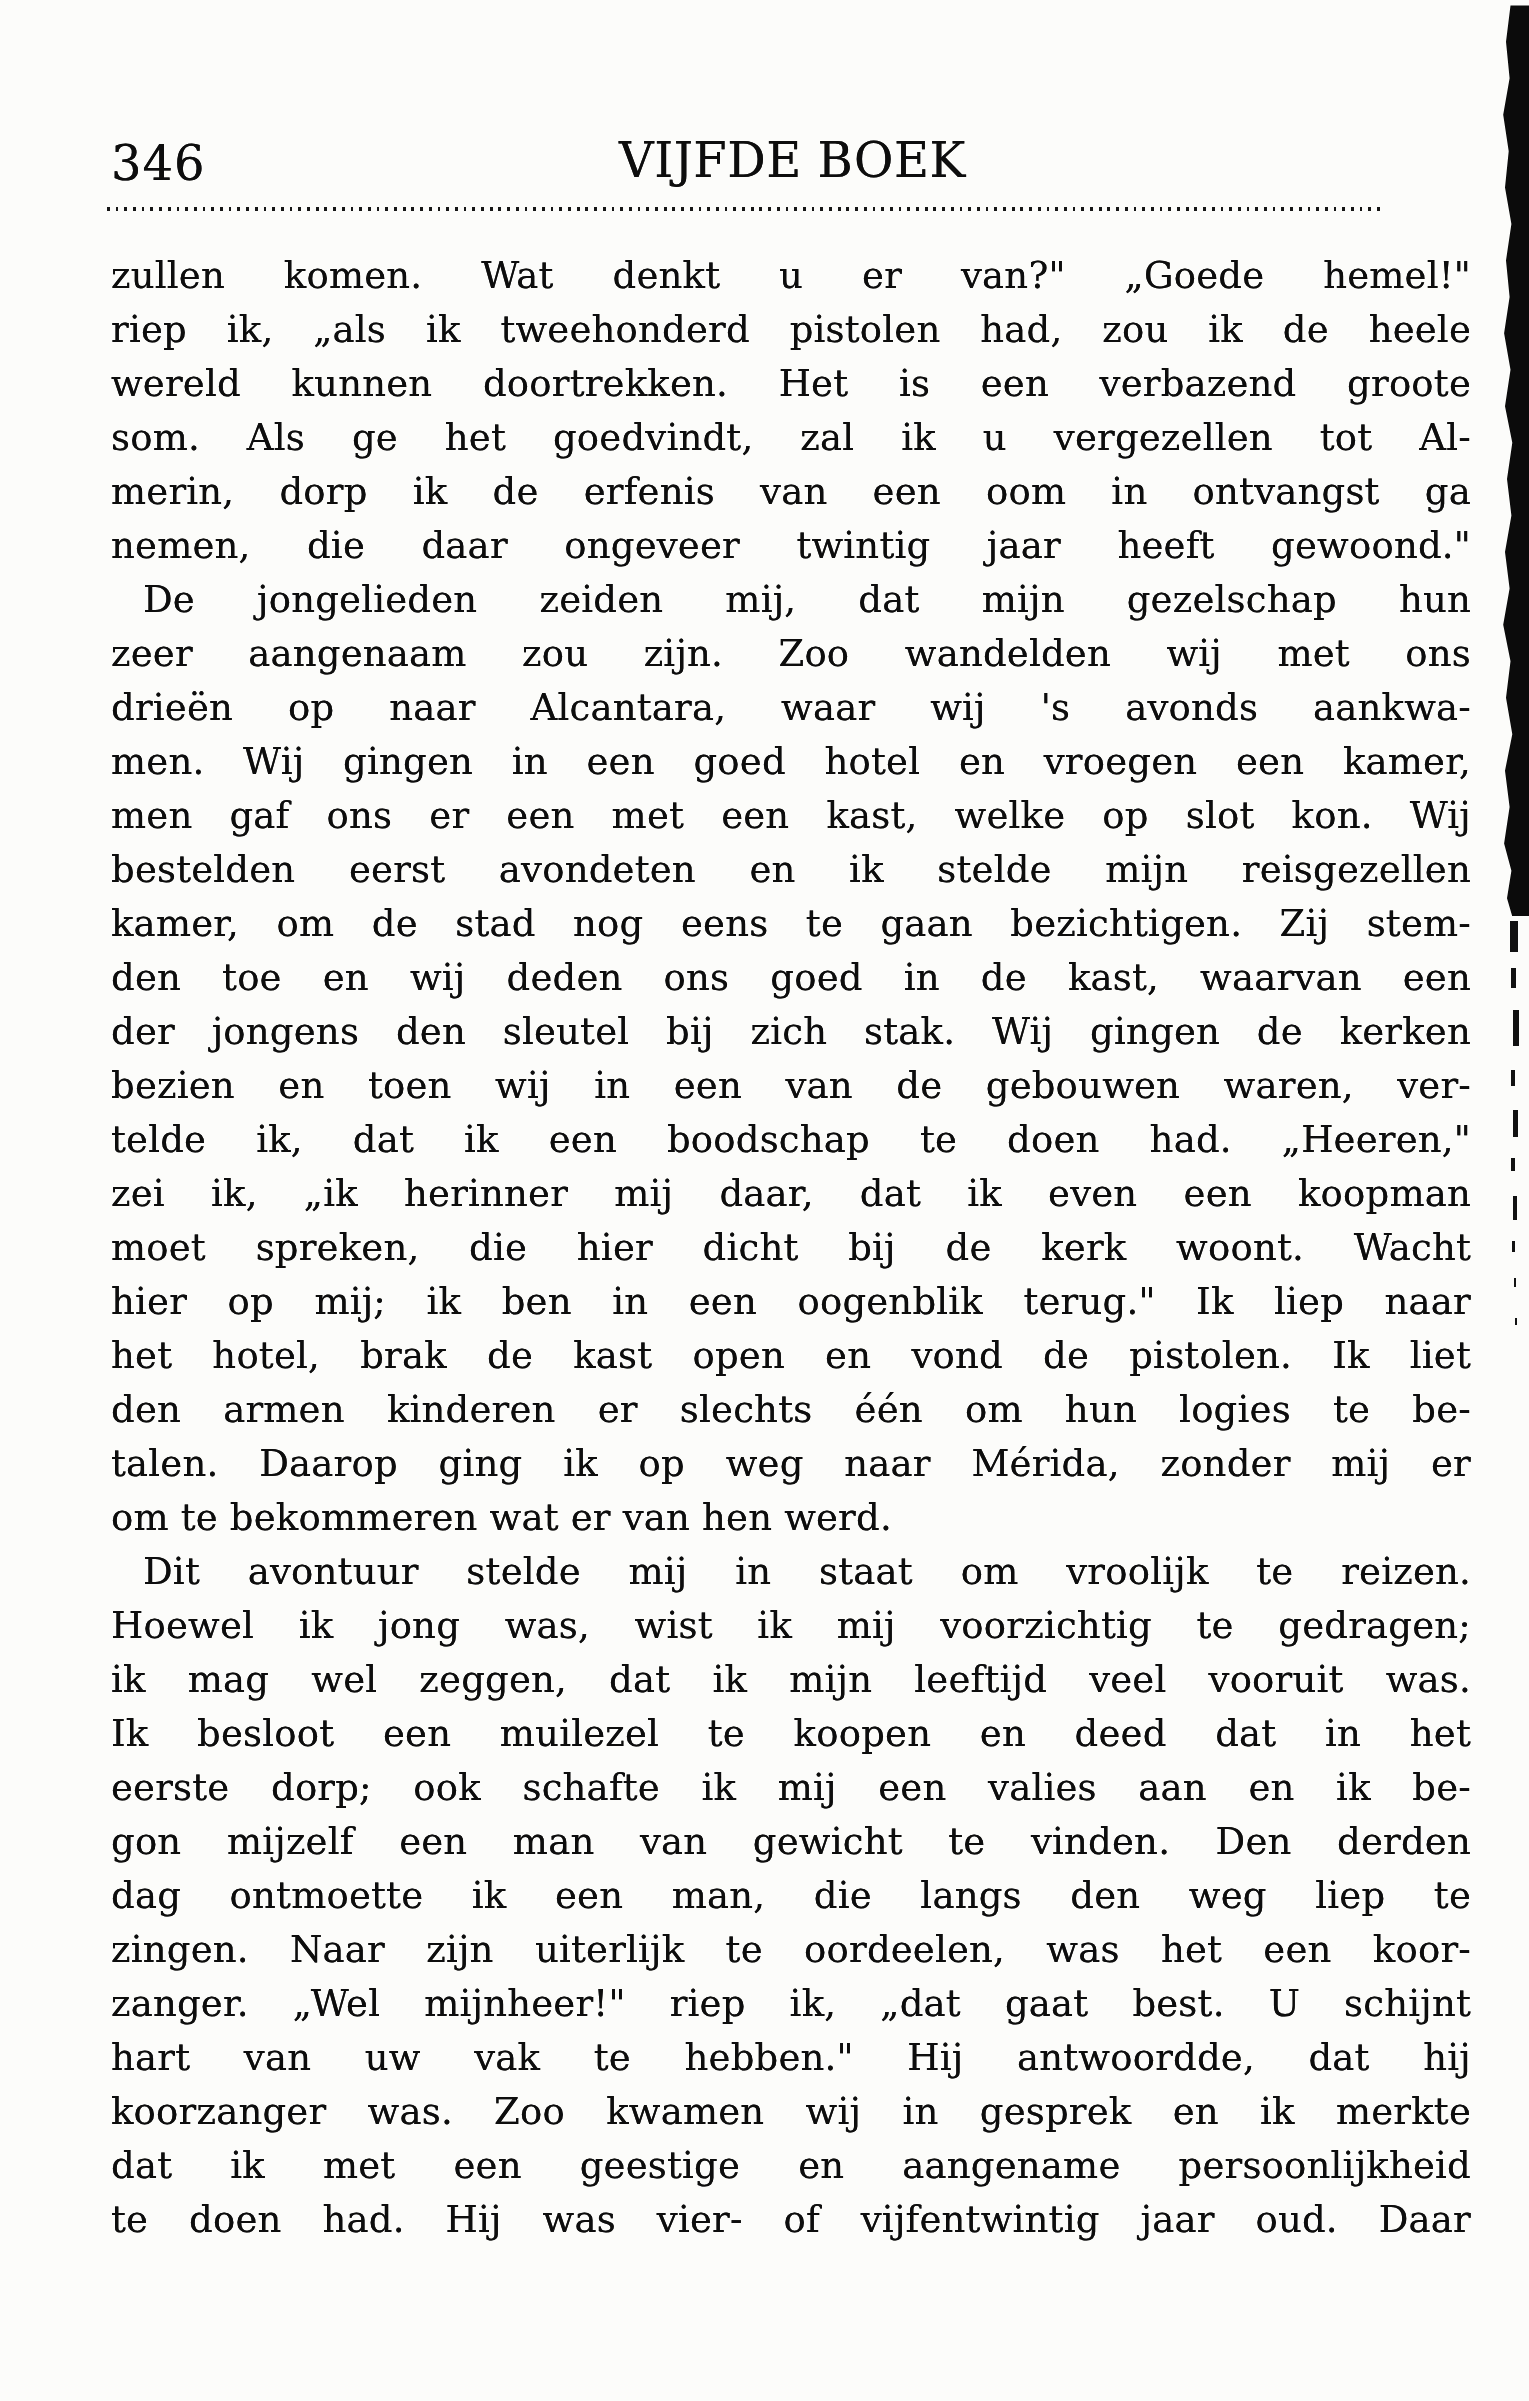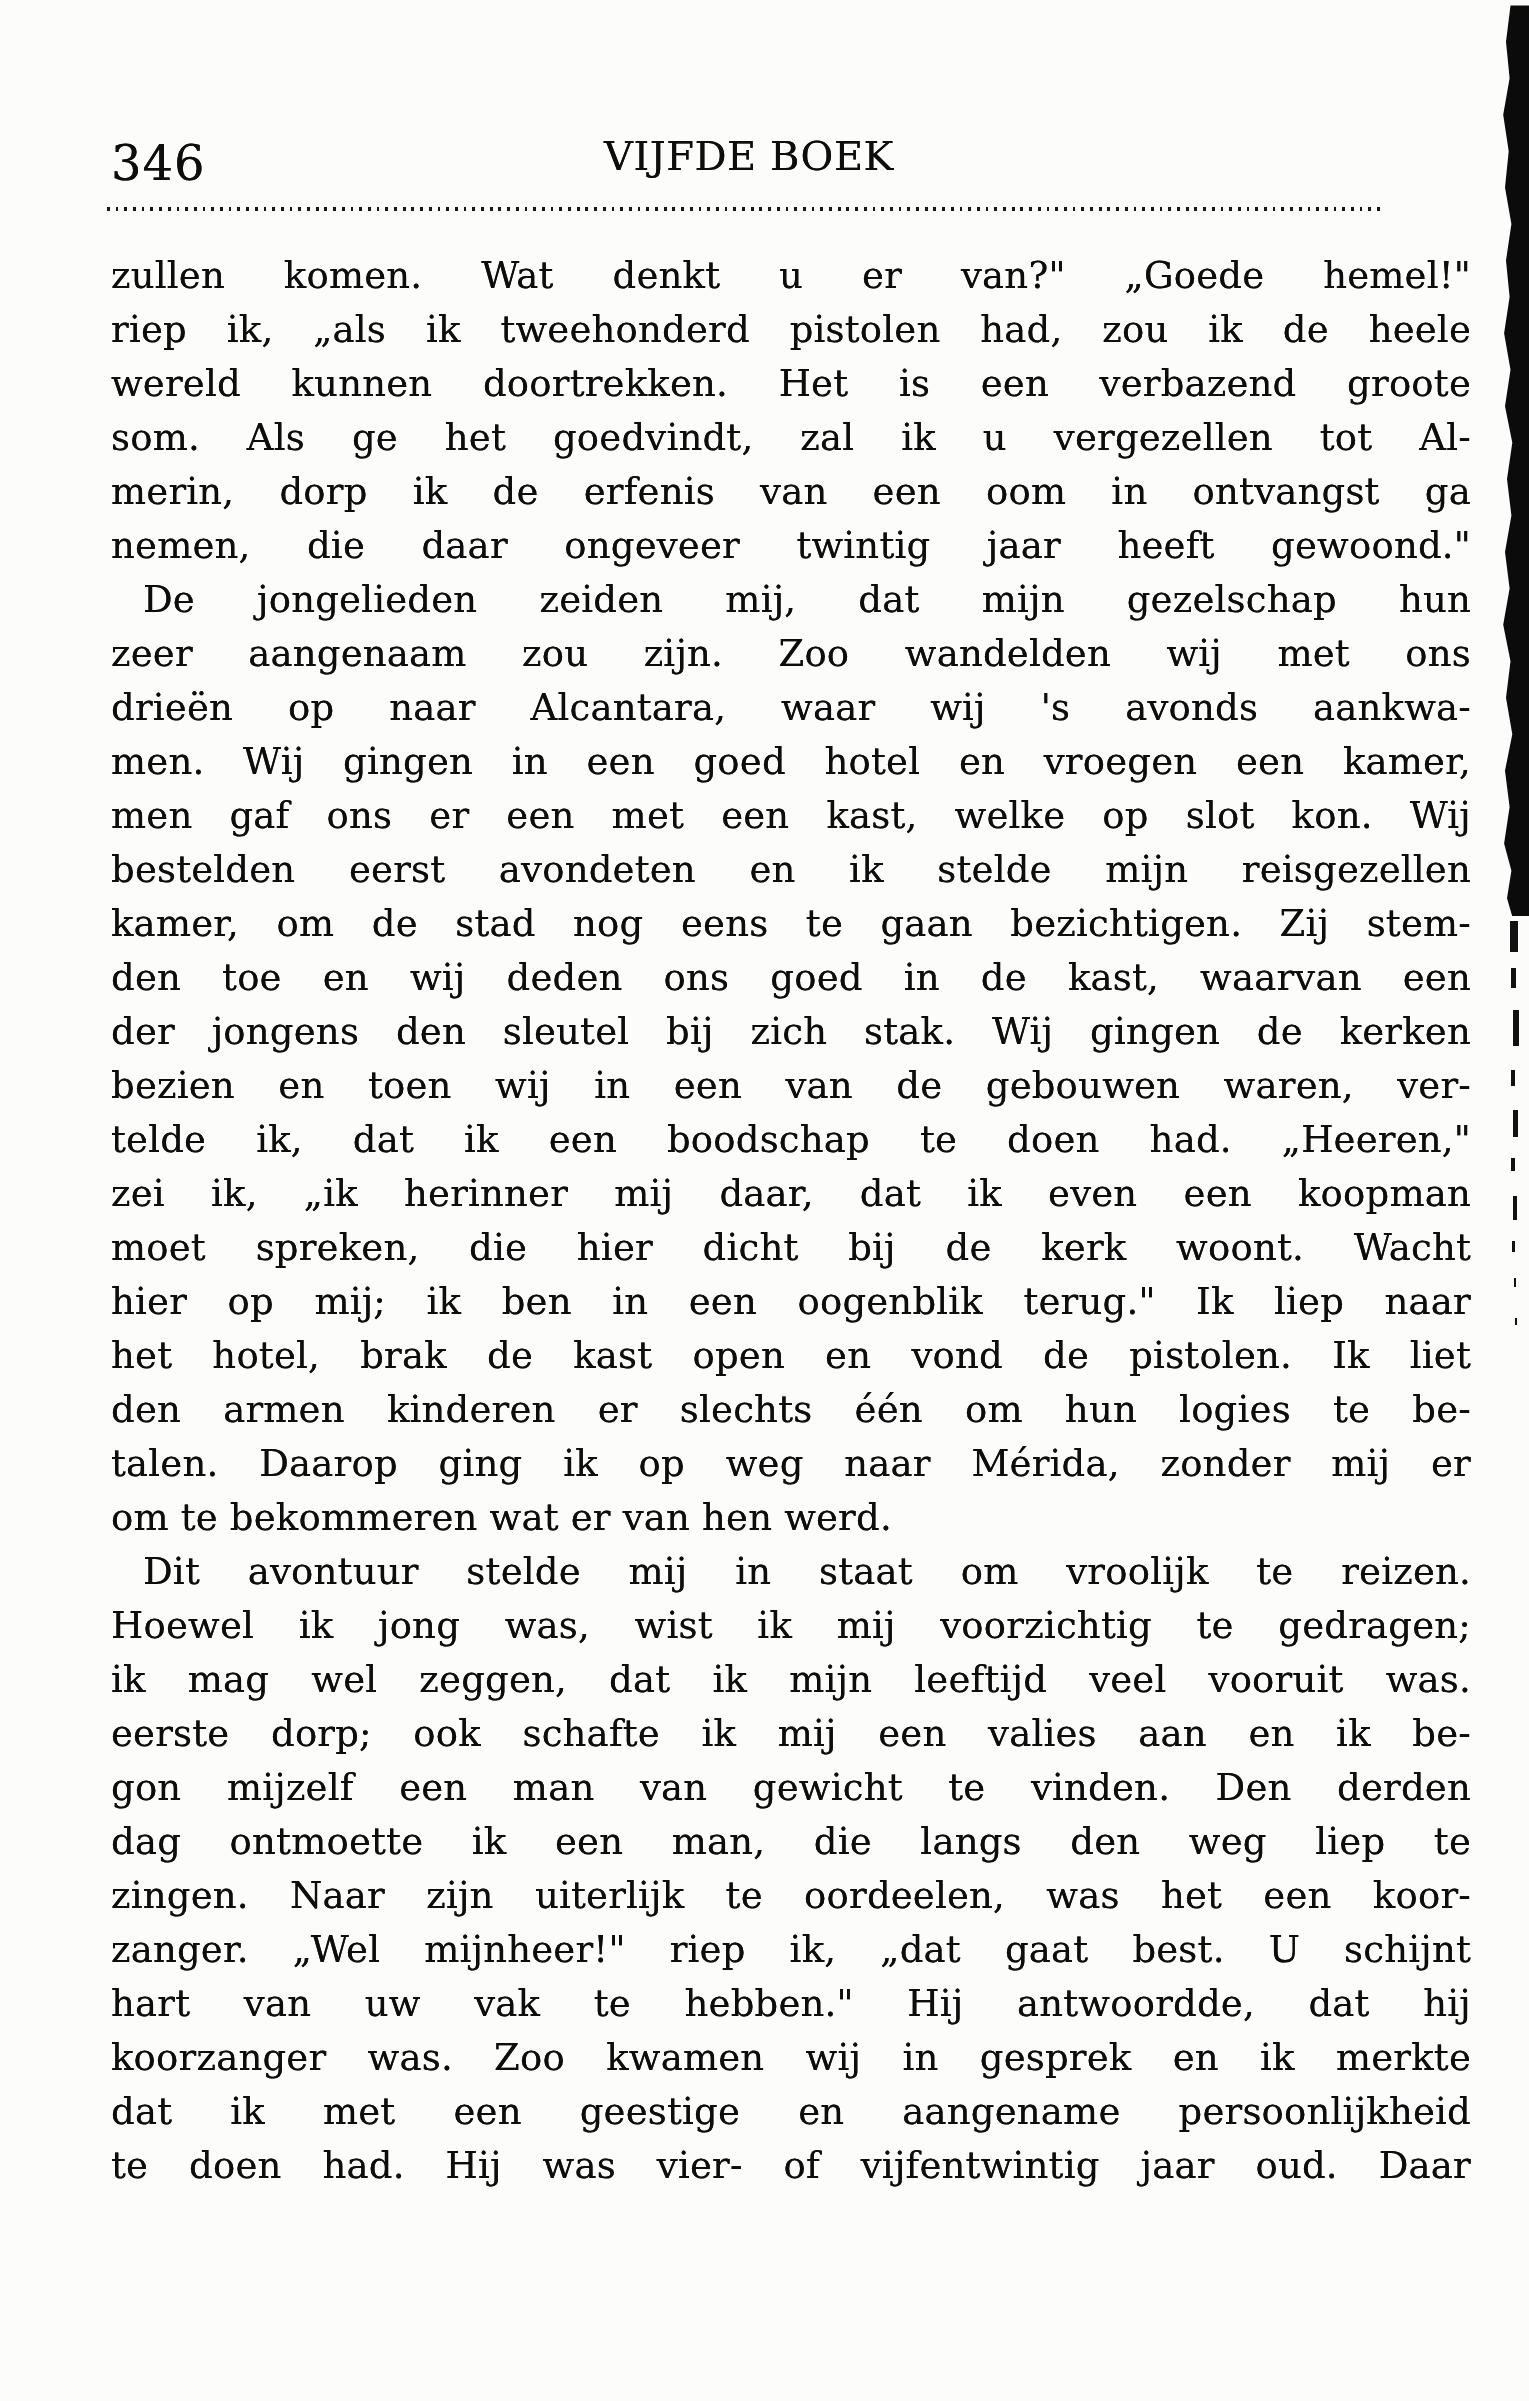--- a/index.html
+++ b/index.html
@@ -21,23 +21,23 @@
     position: absolute;
     left: 111px;
     top: 139px;
     font-size: 48px;
     line-height: 1;
     letter-spacing: 0.9px;
     text-shadow: 0 0 0.5px rgba(10,10,10,0.9);
   }
   .running-title {
     position: absolute;
-    left: 604px;
+    left: 619px;
     top: 136px;
-    font-size: 40px;
+    font-size: 48px;
     line-height: 1;
     letter-spacing: 0.5px;
     text-shadow: 0 0 0.5px rgba(10,10,10,0.9);
     white-space: nowrap;
   }
   .dotted-rule {
     position: absolute;
     left: 107px;
     top: 207px;
     width: 1276px;
@@ -142,20 +142,21 @@
   <div class="text-line">zei ik, „ik herinner mij daar, dat ik even een koopman</div>
   <div class="text-line">moet spreken, die hier dicht bij de kerk woont. Wacht</div>
   <div class="text-line">hier op mij; ik ben in een oogenblik terug." Ik liep naar</div>
   <div class="text-line">het hotel, brak de kast open en vond de pistolen. Ik liet</div>
   <div class="text-line">den armen kinderen er slechts één om hun logies te be-</div>
   <div class="text-line">talen. Daarop ging ik op weg naar Mérida, zonder mij er</div>
   <div class="text-line par-end">om te bekommeren wat er van hen werd.</div>
   <div class="text-line indent">Dit avontuur stelde mij in staat om vroolijk te reizen.</div>
   <div class="text-line">Hoewel ik jong was, wist ik mij voorzichtig te gedragen;</div>
   <div class="text-line">ik mag wel zeggen, dat ik mijn leeftijd veel vooruit was.</div>
+  <div class="text-line">Ik besloot een muilezel te koopen en deed dat in het</div>
   <div class="text-line">eerste dorp; ook schafte ik mij een valies aan en ik be-</div>
   <div class="text-line">gon mijzelf een man van gewicht te vinden. Den derden</div>
   <div class="text-line">dag ontmoette ik een man, die langs den weg liep te</div>
   <div class="text-line">zingen. Naar zijn uiterlijk te oordeelen, was het een koor-</div>
   <div class="text-line">zanger. „Wel mijnheer!" riep ik, „dat gaat best. U schijnt</div>
   <div class="text-line">hart van uw vak te hebben." Hij antwoordde, dat hij</div>
   <div class="text-line">koorzanger was. Zoo kwamen wij in gesprek en ik merkte</div>
   <div class="text-line">dat ik met een geestige en aangename persoonlijkheid</div>
   <div class="text-line">te doen had. Hij was vier- of vijfentwintig jaar oud. Daar</div>
 </div>

